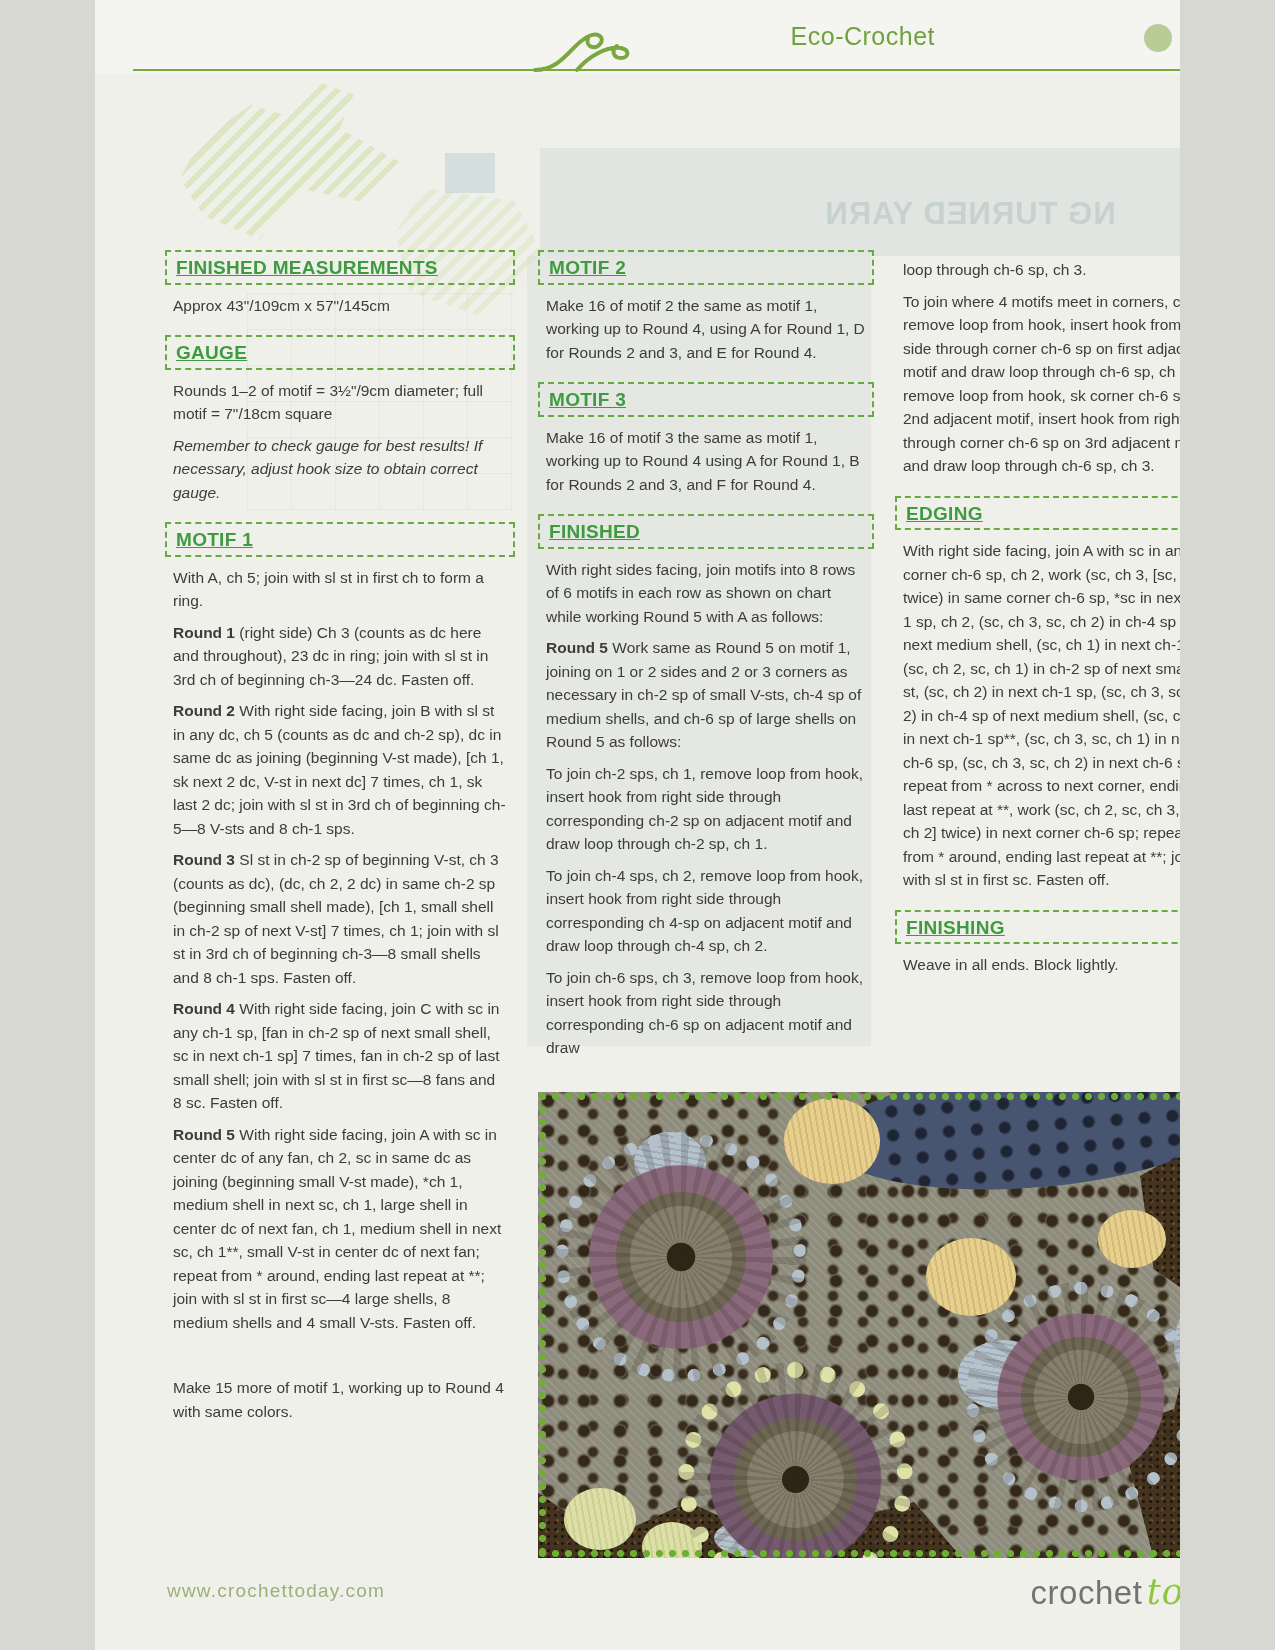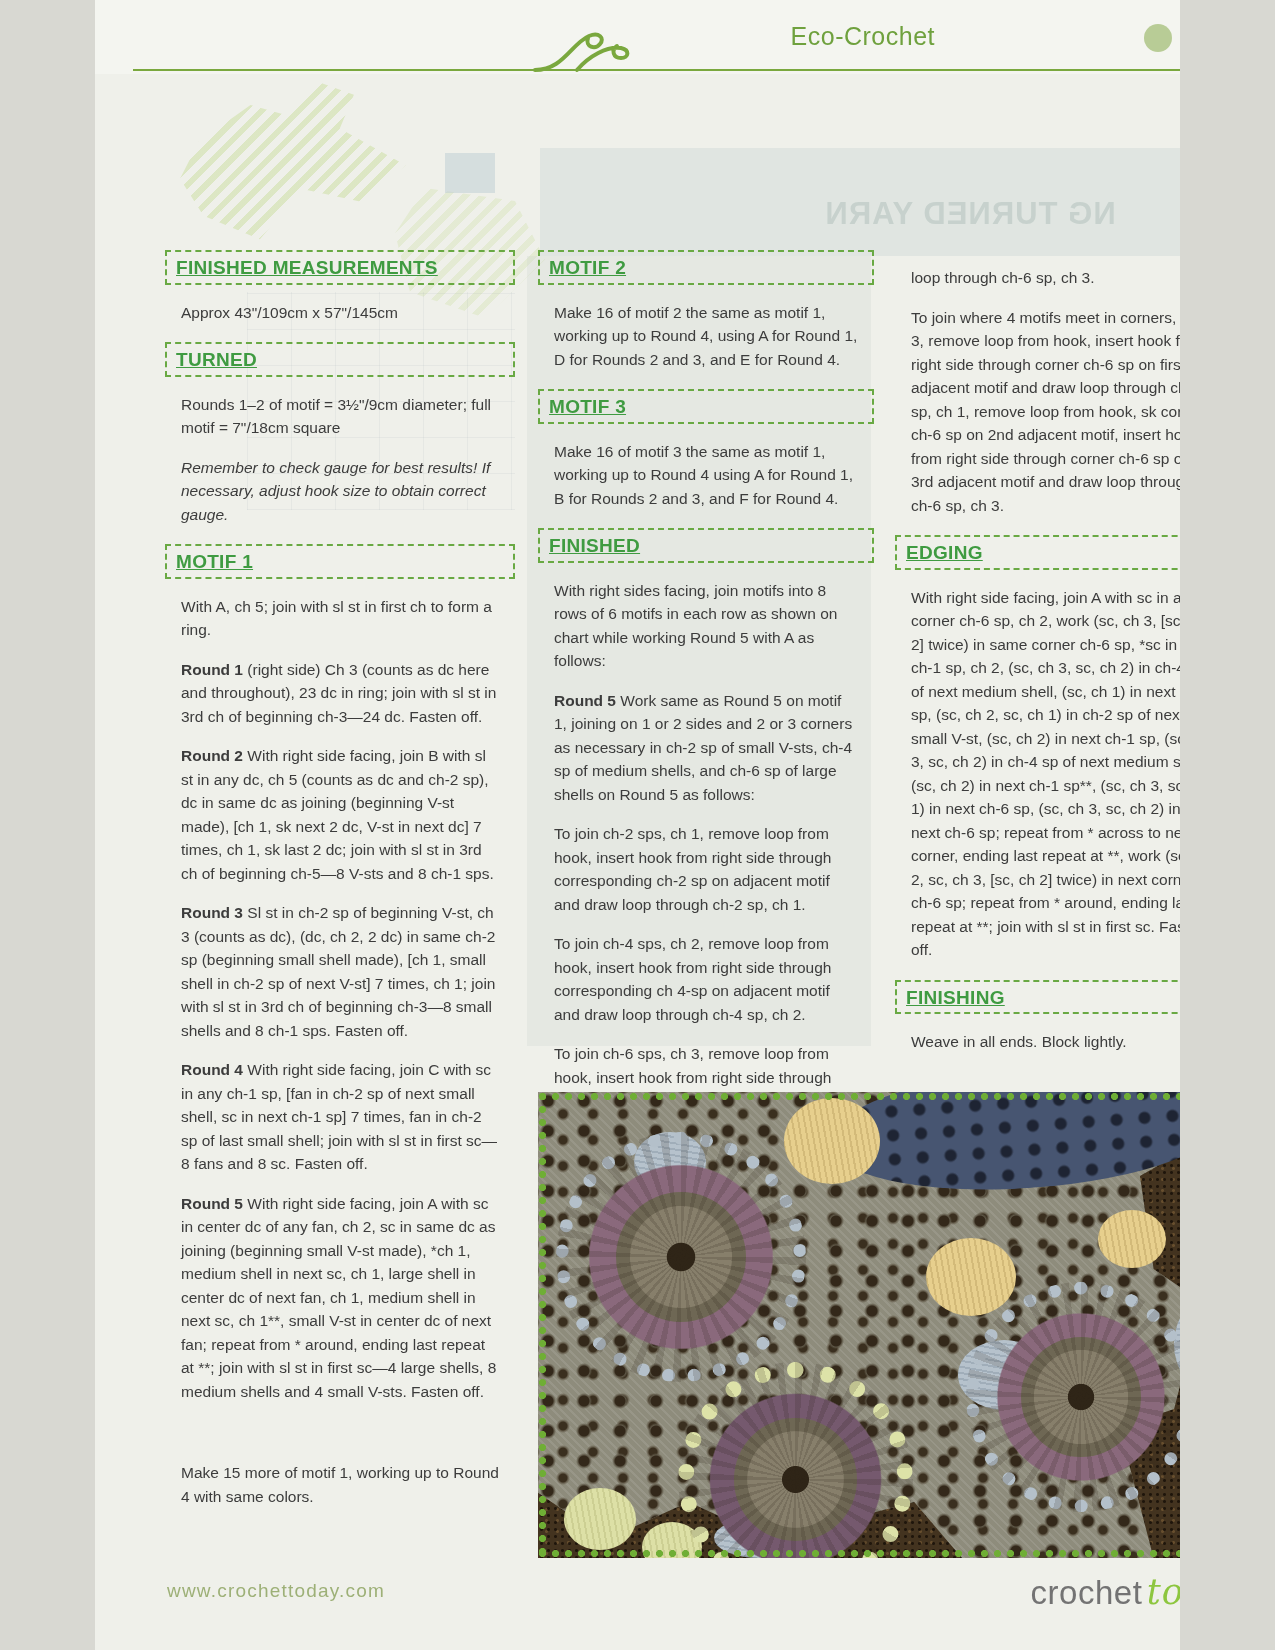--- a/index.html
+++ b/index.html
@@ -26,21 +26,21 @@
   .ghost-text{position:absolute;left:640px;top:196px;width:470px;text-align:center;
       transform:scaleX(-1);font-weight:700;font-size:31px;letter-spacing:1px;color:#b7c5c0;opacity:.6;}
   
   .col{position:absolute;top:250px;font-size:15.5px;line-height:23.5px;}
   #col-a{left:70px;width:350px;}
   #col-b{left:443px;width:336px;}
   #col-c{left:800px;width:332px;}
   .sec-heading{border:2px dashed #69a943;color:#3f9b41;font-weight:700;font-size:19px;
       letter-spacing:.3px;padding:4px 9px 3px 9px;margin:18px 0 9px 0;text-decoration:underline;}
   .col .sec-heading:first-child{margin-top:0;}
-  .para{margin:16px;}
+  .para{margin:8px;}
   .para.italic{font-style:italic;}
   .bold{font-weight:700;}
   .spacer{height:26px;}
   
   #photo{position:absolute;left:443px;top:1092px;width:684px;height:466px;overflow:hidden;
       background-color:#43331f;
       background-image:radial-gradient(circle,rgba(15,9,3,.7) 1px,rgba(0,0,0,0) 2px),
                        radial-gradient(circle,rgba(133,100,58,.55) 1px,rgba(0,0,0,0) 2px);
       background-size:7px 7px,11px 11px;background-position:0 0,3px 5px;}
   .mesh{position:absolute;inset:0;background-color:#8e8c7c;
@@ -101,21 +101,21 @@
   <div class="leaf-hatch leaf2"></div>
   <div class="showthrough-band"></div>
   <div class="showthrough-col"></div>
   <div class="showthrough-sq"></div>
   <div class="ghost-grid"></div>
   <div class="ghost-text">NG TURNED YARN</div>
 
   <div class="col" id="col-a">
       <div class="sec-heading">FINISHED MEASUREMENTS</div>
       <p class="para"><span>Approx 43"/109cm x 57"/145cm</span></p>
-      <div class="sec-heading">TURNED</div>
+      <div class="sec-heading">GAUGE</div>
       <p class="para"><span>Rounds 1–2 of motif = 3½"/9cm diameter; full motif = 7"/18cm square</span></p>
       <p class="para italic"><span>Remember to check gauge for best results! If necessary, adjust hook size to obtain correct gauge.</span></p>
       <div class="sec-heading">MOTIF 1</div>
       <p class="para"><span>With A, ch 5; join with sl st in first ch to form a ring.</span></p>
       <p class="para"><span class="bold">Round 1 </span><span>(right side) Ch 3 (counts as dc here and throughout), 23 dc in ring; join with sl st in 3rd ch of beginning ch-3—24 dc. Fasten off.</span></p>
       <p class="para"><span class="bold">Round 2 </span><span>With right side facing, join B with sl st in any dc, ch 5 (counts as dc and ch-2 sp), dc in same dc as joining (beginning V-st made), [ch 1, sk next 2 dc, V-st in next dc] 7 times, ch 1, sk last 2 dc; join with sl st in 3rd ch of beginning ch-5—8 V-sts and 8 ch-1 sps.</span></p>
       <p class="para"><span class="bold">Round 3 </span><span>Sl st in ch-2 sp of beginning V-st, ch 3 (counts as dc), (dc, ch 2, 2 dc) in same ch-2 sp (beginning small shell made), [ch 1, small shell in ch-2 sp of next V-st] 7 times, ch 1; join with sl st in 3rd ch of beginning ch-3—8 small shells and 8 ch-1 sps. Fasten off.</span></p>
       <p class="para"><span class="bold">Round 4 </span><span>With right side facing, join C with sc in any ch-1 sp, [fan in ch-2 sp of next small shell, sc in next ch-1 sp] 7 times, fan in ch-2 sp of last small shell; join with sl st in first sc—8 fans and 8 sc. Fasten off.</span></p>
       <p class="para"><span class="bold">Round 5 </span><span>With right side facing, join A with sc in center dc of any fan, ch 2, sc in same dc as joining (beginning small V-st made), *ch 1, medium shell in next sc, ch 1, large shell in center dc of next fan, ch 1, medium shell in next sc, ch 1**, small V-st in center dc of next fan; repeat from * around, ending last repeat at **; join with sl st in first sc—4 large shells, 8 medium shells and 4 small V-sts. Fasten off.</span></p>
       <div class="spacer"></div>

